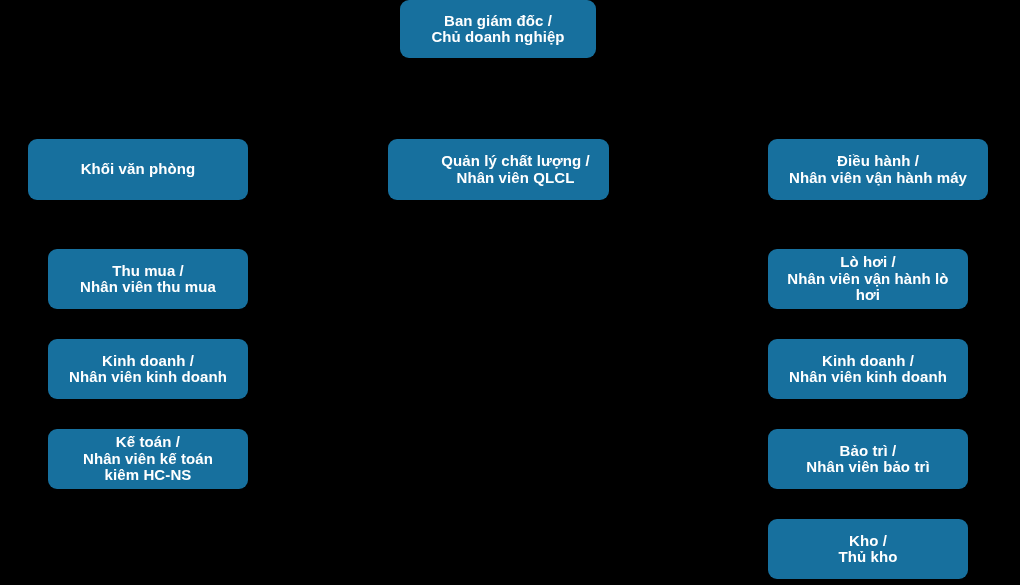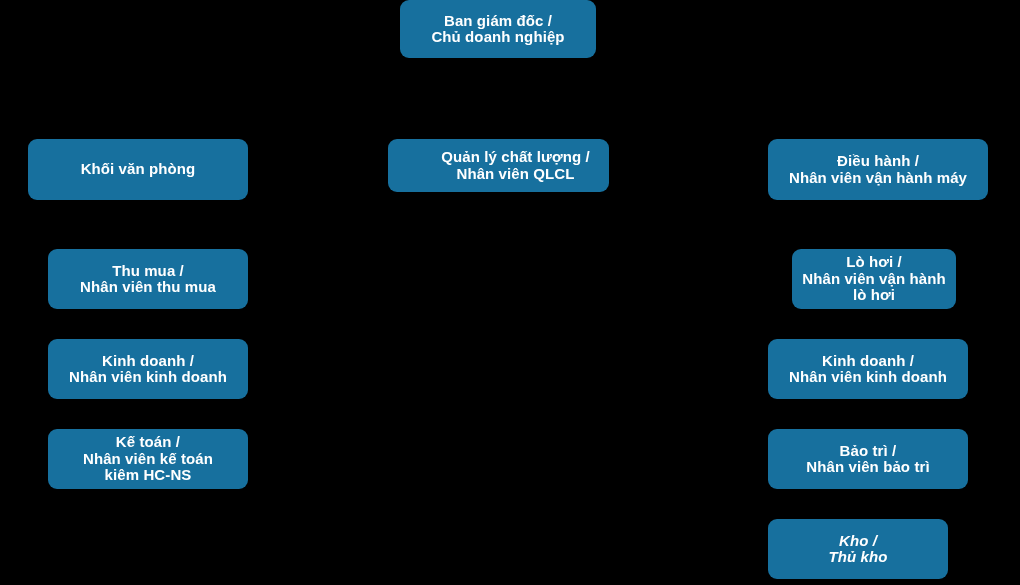--- a/index.html
+++ b/index.html
@@ -43,36 +43,36 @@
 
   <div class="node" style="left:400px; top:0px; width:196px; height:58px;">
     <span class="node-label">Ban giám đốc /
 Chủ doanh nghiệp</span>
   </div>
 
   <div class="node" style="left:28px; top:139px; width:220px; height:61px;">
     <span class="node-label">Khối văn phòng</span>
   </div>
 
-  <div class="node" style="left:388px; top:139px; width:221px; height:53px;padding-left:40px;">
+  <div class="node" style="left:388px; top:139px; width:221px; height:61px;padding-left:40px;">
     <span class="node-label">Quản lý chất lượng /
 Nhân viên QLCL</span>
   </div>
 
   <div class="node" style="left:48px; top:249px; width:200px; height:60px;">
     <span class="node-label">Thu mua /
 Nhân viên thu mua</span>
   </div>
 
   <div class="node" style="left:768px; top:139px; width:220px; height:61px;">
     <span class="node-label">Điều hành /
 Nhân viên vận hành máy</span>
   </div>
 
-  <div class="node" style="left:768px; top:249px; width:164px; height:60px;margin-left:24px;">
+  <div class="node" style="left:768px; top:249px; width:200px; height:60px;">
     <span class="node-label">Lò hơi /
 Nhân viên vận hành lò hơi</span>
   </div>
 
   <div class="node" style="left:48px; top:339px; width:200px; height:60px;">
     <span class="node-label">Kinh doanh /
 Nhân viên kinh doanh</span>
   </div>
 
   <div class="node" style="left:768px; top:339px; width:200px; height:60px;">
@@ -84,18 +84,18 @@
     <span class="node-label">Bảo trì /
 Nhân viên bảo trì</span>
   </div>
 
   <div class="node" style="left:48px; top:429px; width:200px; height:60px;">
     <span class="node-label">Kế toán /
 Nhân viên kế toán
 kiêm HC-NS</span>
   </div>
 
-  <div class="node" style="left:768px; top:519px; width:180px; height:60px;font-style:italic;">
+  <div class="node" style="left:768px; top:519px; width:200px; height:60px;">
     <span class="node-label">Kho /
 Thủ kho</span>
   </div>
 
 </div>
 
 </body></html>

